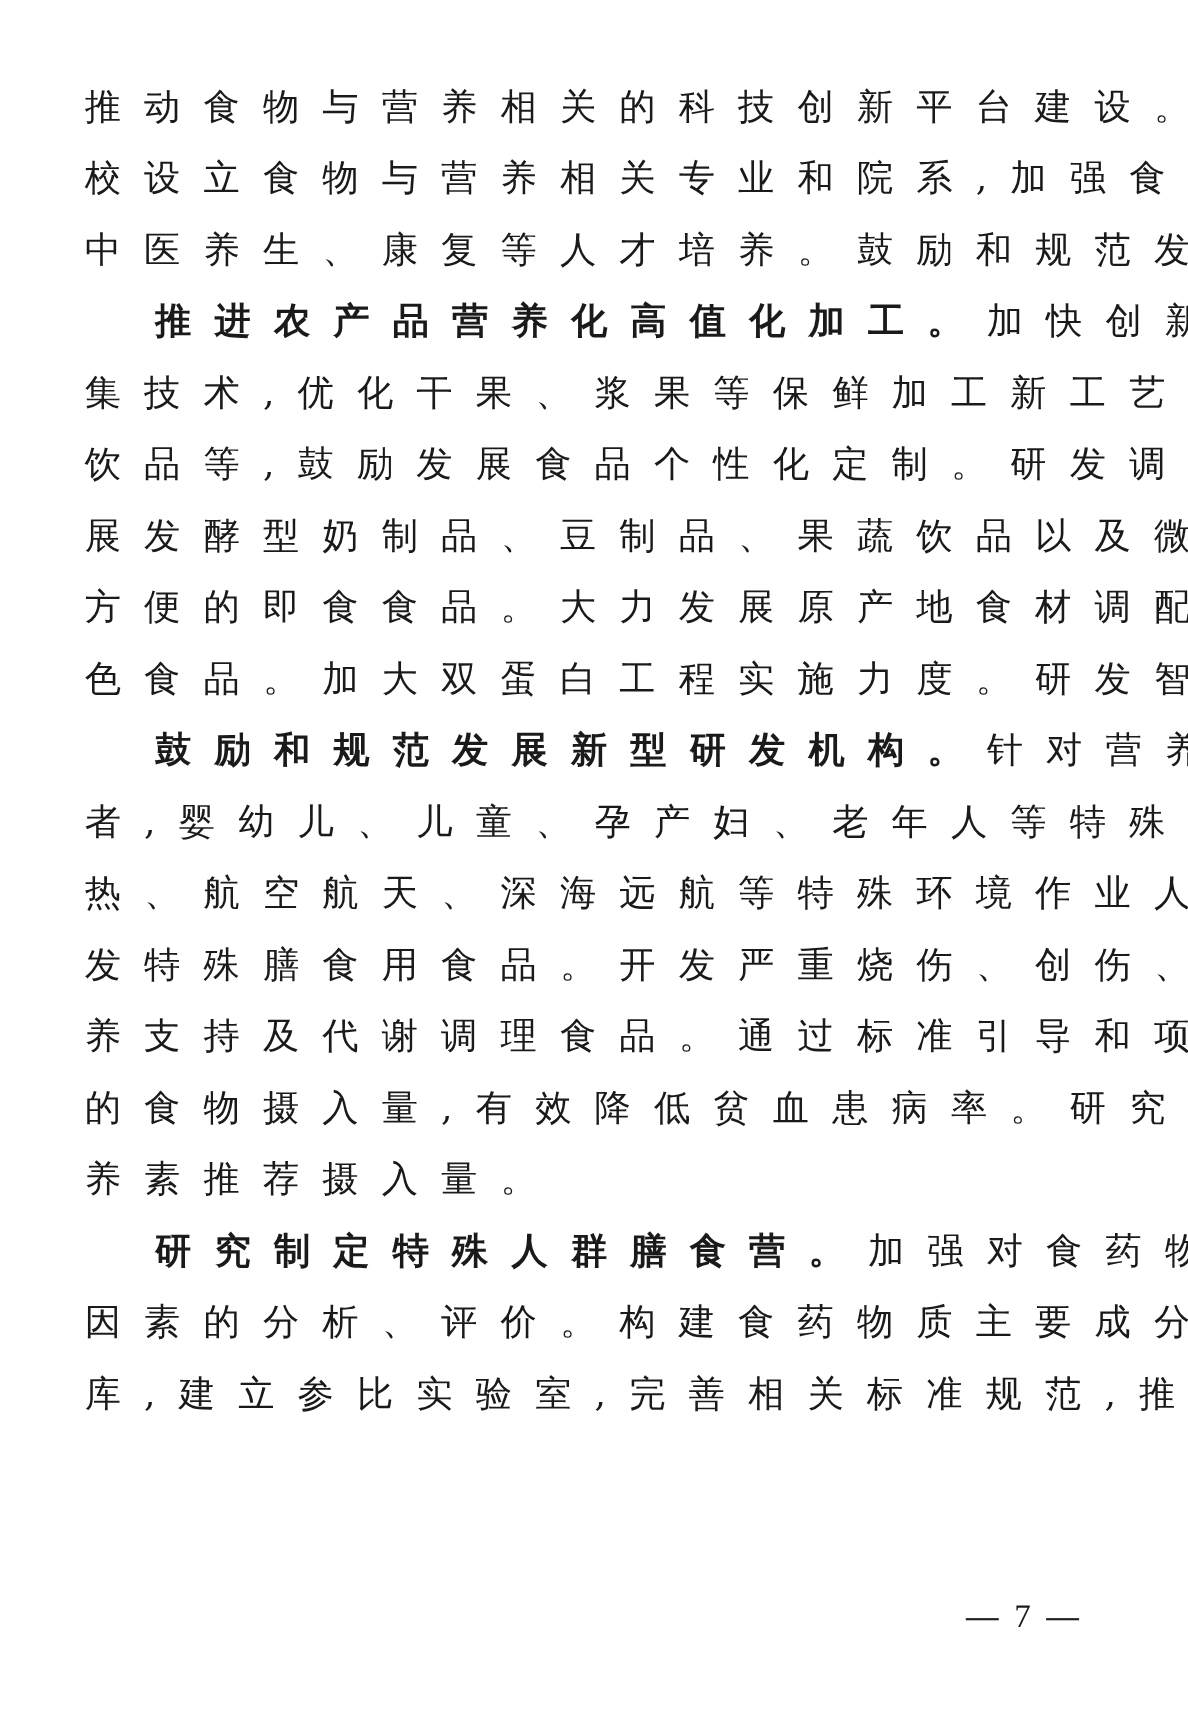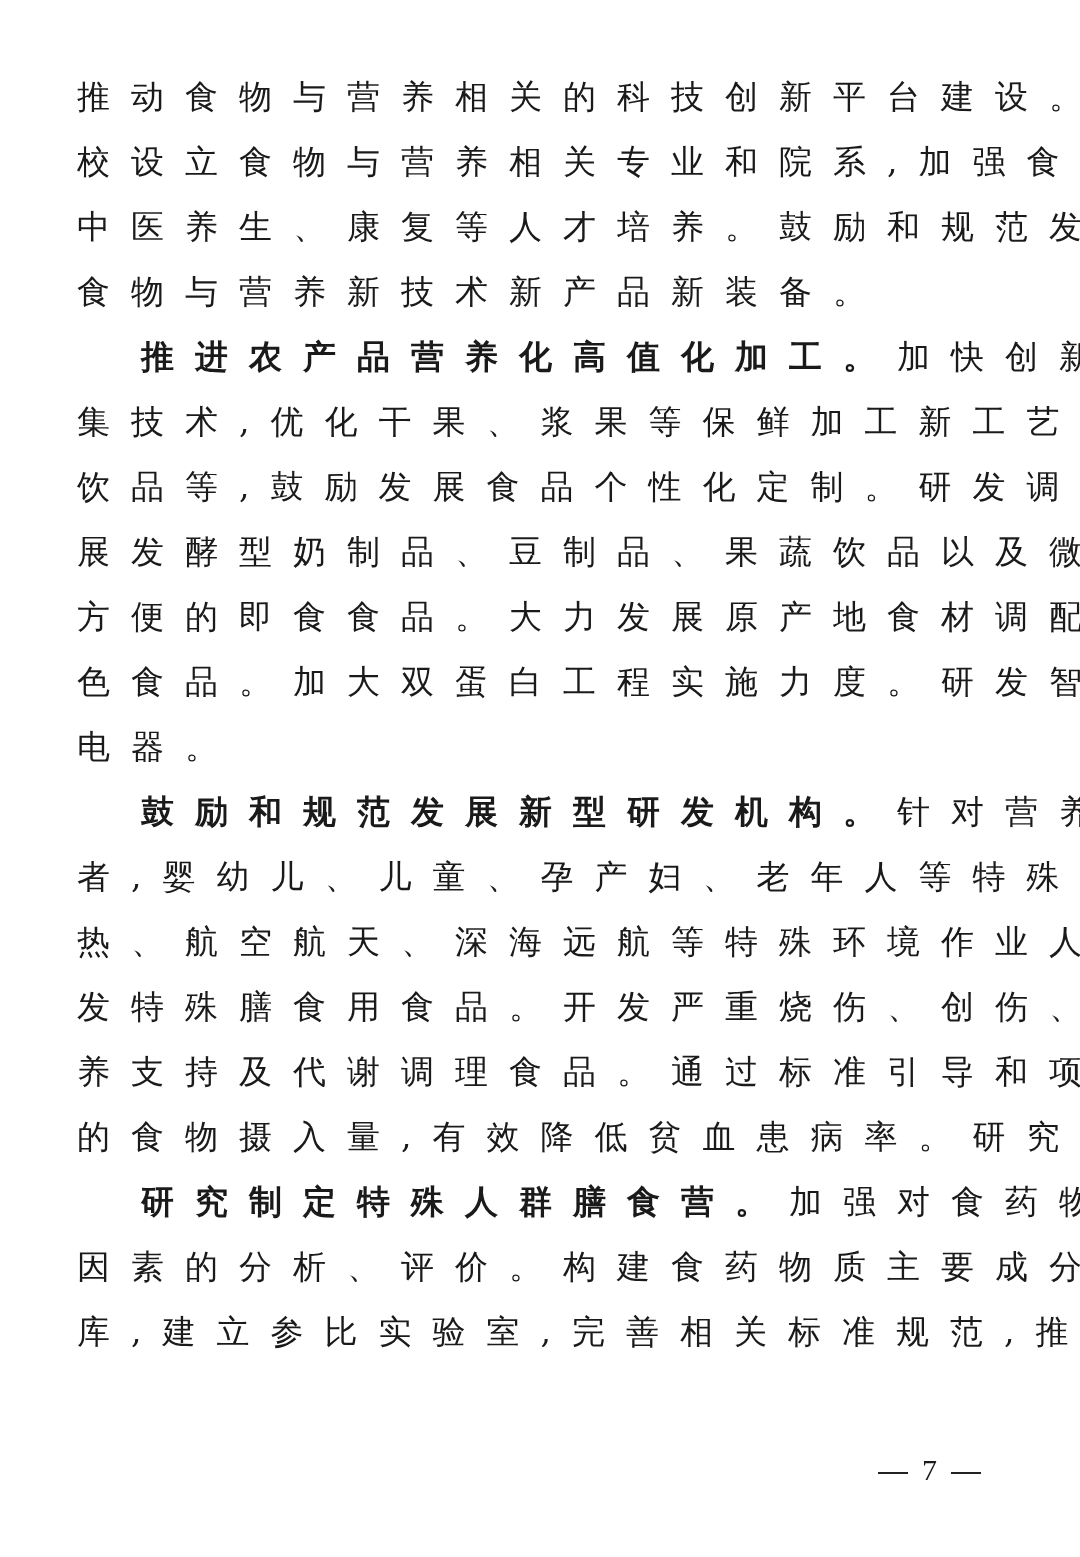--- a/index.html
+++ b/index.html
@@ -60,40 +60,39 @@
   </style>
 </head>
 <body>
 
 <div class="page">
 
   <div>
     <span class="line">推动食物与营养相关的科技创新平台建设。鼓励有条件的高等院</span>
     <span class="line">校设立食物与营养相关专业和院系,加强食品加工、营养与健康、</span>
     <span class="line">中医养生、康复等人才培养。鼓励和规范发展新型研发机构,开发</span>
-    <span class="line">食物与营养新技术新产品新装备。</span>
   </div>
 
   <div>
     <span class="line indent"><span class="bold">推进农产品营养化高值化加工。</span><span>加快创新应用营养保留和富</span></span>
     <span class="line">集技术,优化干果、浆果等保鲜加工新工艺,开发健康食用油品、茶</span>
     <span class="line">饮品等,鼓励发展食品个性化定制。研发调节肠道健康的食品,发</span>
     <span class="line">展发酵型奶制品、豆制品、果蔬饮品以及微生态制剂等,开发健康</span>
     <span class="line">方便的即食食品。大力发展原产地食材调配、营养均衡的地方特</span>
     <span class="line">色食品。加大双蛋白工程实施力度。研发智能化小型食品家用</span>
-    <span class="line">电器。</span>
   </div>
 
   <div>
     <span class="line indent"><span class="bold">鼓励和规范发展新型研发机构。</span><span>针对营养相关慢性病患</span></span>
     <span class="line">者,婴幼儿、儿童、孕产妇、老年人等特殊人群,以及高原、极寒、极</span>
     <span class="line">热、航空航天、深海远航等特殊环境作业人员的膳食需求,加快开</span>
     <span class="line">发特殊膳食用食品。开发严重烧伤、创伤、感染等应激状态下的营</span>
     <span class="line">养支持及代谢调理食品。通过标准引导和项目扶持,增加富含铁</span>
     <span class="line">的食物摄入量,有效降低贫血患病率。研究制定特殊人群膳食营</span>
+    <span class="line">养素推荐摄入量。</span>
   </div>
 
   <div>
     <span class="line indent"><span class="bold">研究制定特殊人群膳食营。</span><span>加强对食药物质功能活性物质影响</span></span>
     <span class="line">因素的分析、评价。构建食药物质主要成分和可能有害成分数据</span>
     <span class="line">库,建立参比实验室,完善相关标准规范,推动食养指南指导产品</span>
   </div>
 
 </div>
 

